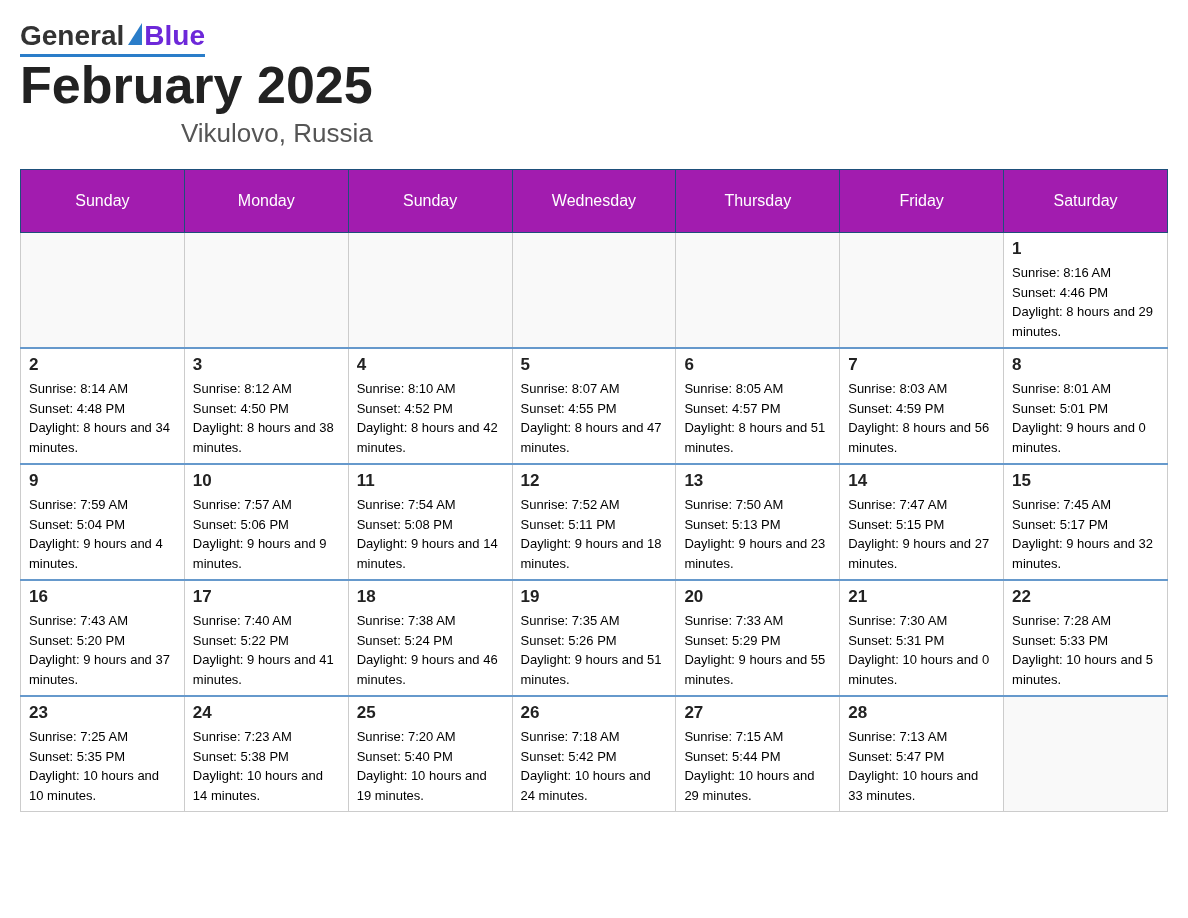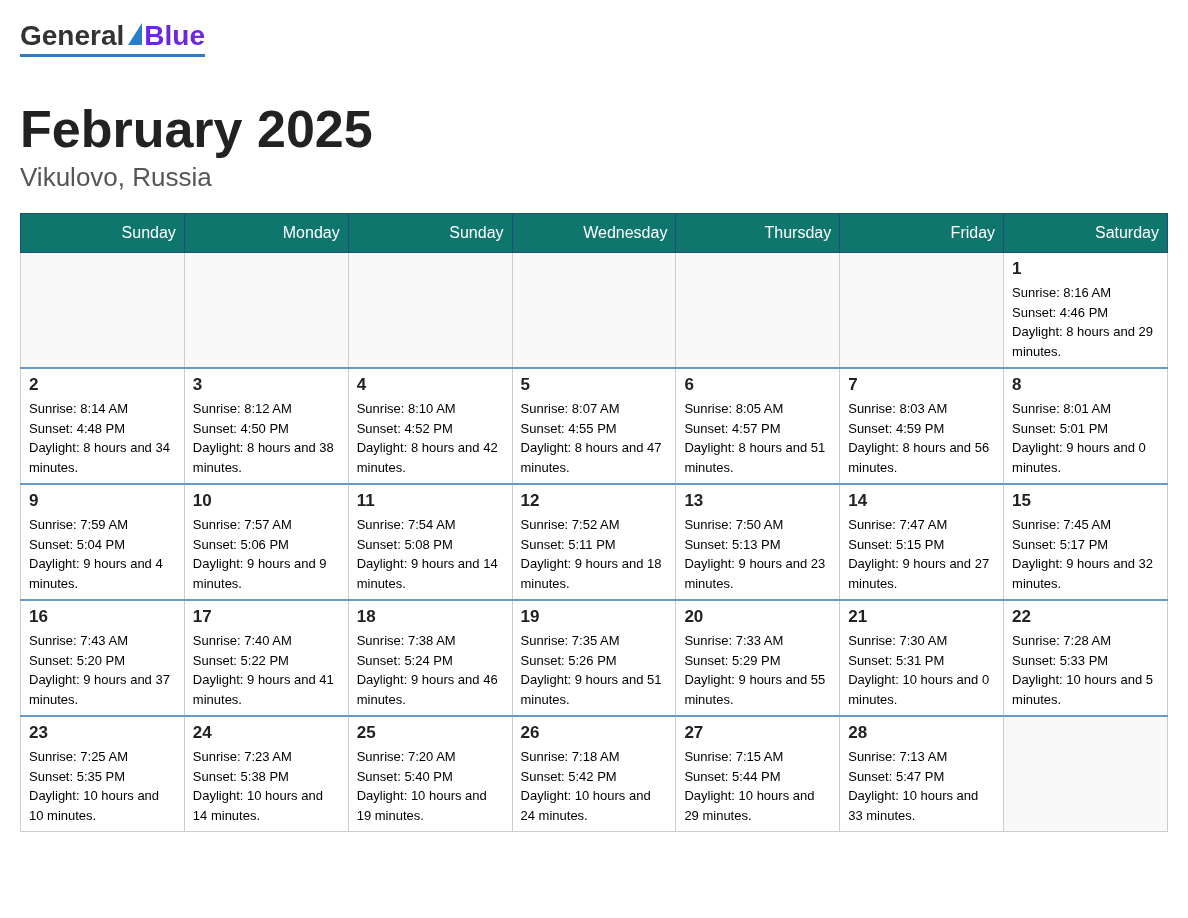--- a/index.html
+++ b/index.html
@@ -45,46 +45,45 @@
       color: #6d28d9;
       margin-left: 2px;
     }
     .logo-underline {
       width: 100%;
       height: 3px;
       background: #2a7dc9;
       margin-top: 2px;
     }
     .title-block {
-      text-align: left;
-      margin-top: 44px;
+      text-align: right;
     }
     .month-title {
       font-size: 52px;
       font-weight: bold;
       color: #222;
       line-height: 1.1;
     }
     .location {
       font-size: 26px;
       color: #555;
       margin-top: 4px;
     }
     .calendar {
       width: 100%;
       border-collapse: collapse;
       border: 1px solid #aaa;
     }
     .calendar th {
-      background: #0f766e;
+      background: #a21caf;
       color: #fff;
       font-size: 16px;
       font-weight: normal;
-      padding: 10px 8px;
-      text-align: right;
+      padding: 22px 8px;
+      text-align: center;
       border: 1px solid #1e4f7a;
     }
     .calendar td {
       border: 1px solid #ccc;
       vertical-align: top;
       padding: 6px 8px;
       width: 14.28%;
       min-height: 100px;
       font-size: 13px;
       color: #333;

